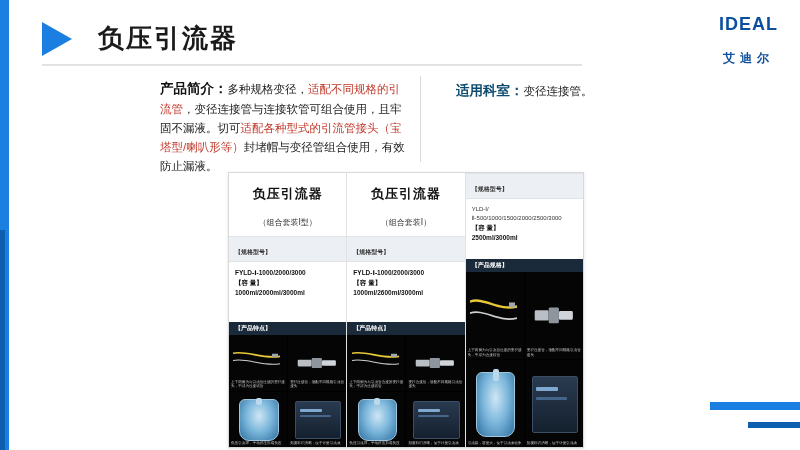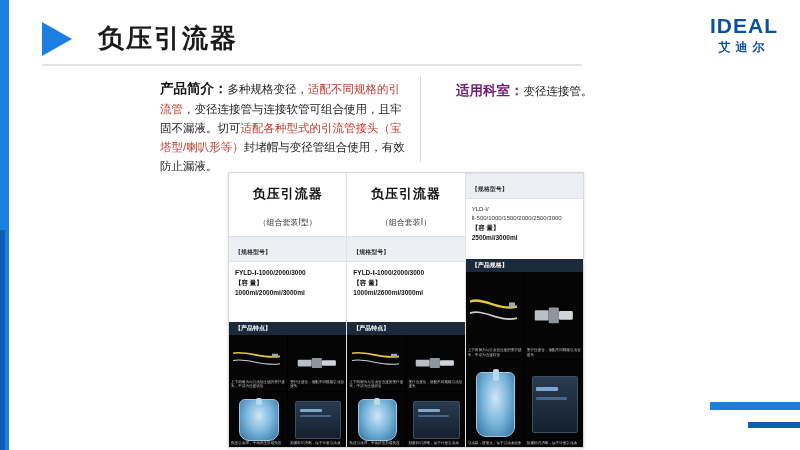--- a/index.html
+++ b/index.html
@@ -37,45 +37,45 @@
   }
   .header-rule{
     position:absolute;left:42px;top:64px;width:540px;height:2px;
     background:#e2e2e2;
   }
   
   .logo{
     position:absolute;right:22px;top:14px;text-align:center;
   }
   .logo-main{
-    font-size:21px;font-weight:bold;color:#0b4f9e;letter-spacing:1px;
+    font-size:18px;font-weight:bold;color:#0b4f9e;letter-spacing:1px;
     font-family:"Liberation Sans",sans-serif;
   }
   .logo-sub{
     font-size:12px;font-weight:bold;color:#0b4f9e;letter-spacing:5px;
-    margin-top:1px;
+    margin-top:15px;
   }
   
   .intro{
     position:absolute;left:160px;top:78px;width:250px;
     font-size:11.5px;line-height:1.65;color:#222;
   }
   .intro-label{
     font-size:13.5px;font-weight:bold;color:#111;
   }
   .hl{color:#c0392b;}
   .vdivider{
     position:absolute;left:420px;top:76px;width:1px;height:86px;
     background:#d8d8d8;
   }
   .dept{
     position:absolute;left:456px;top:80px;
     font-size:11.5px;color:#222;line-height:1.6;
   }
-  .dept-label{font-size:13.5px;font-weight:bold;color:#701a75;}
+  .dept-label{font-size:13.5px;font-weight:bold;color:#0c4a6e;}
   
   .card{
     position:absolute;left:228px;top:172px;width:354px;height:274px;
     background:#ffffff;border:1px solid #d9d9d9;
     box-shadow:0 1px 3px rgba(0,0,0,.12);
   }
   .card-cols{
     display:flex;width:100%;height:100%;
   }
   .col{

